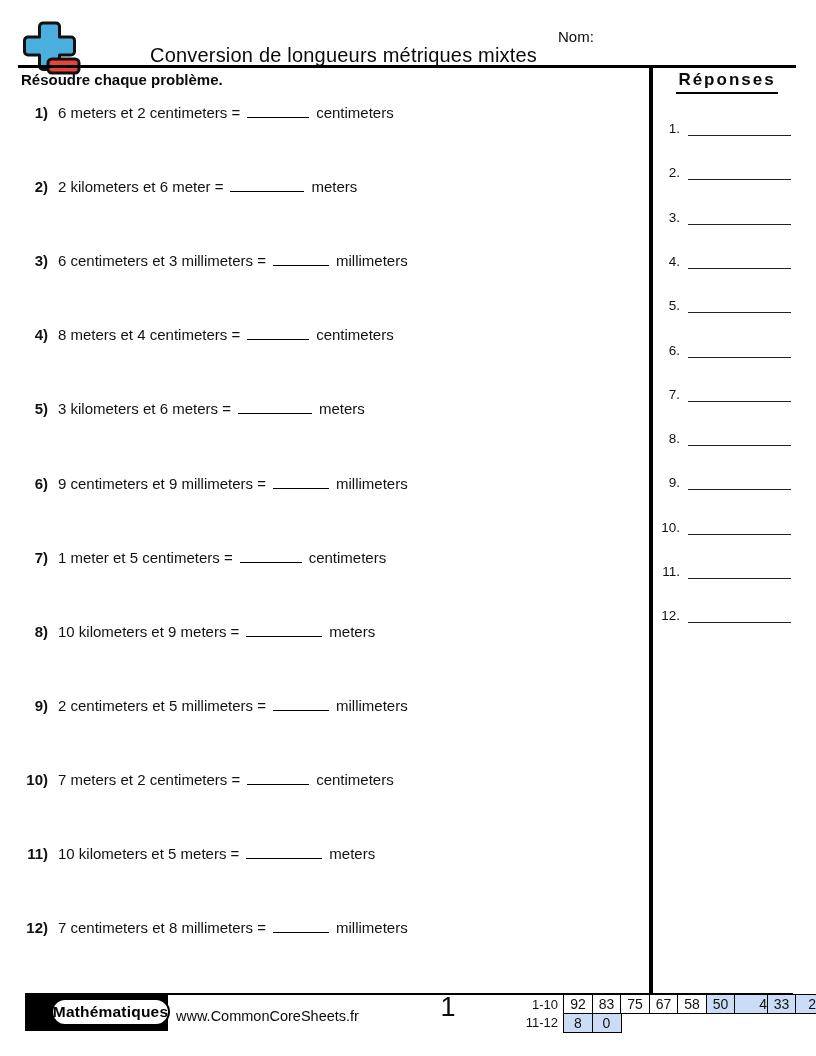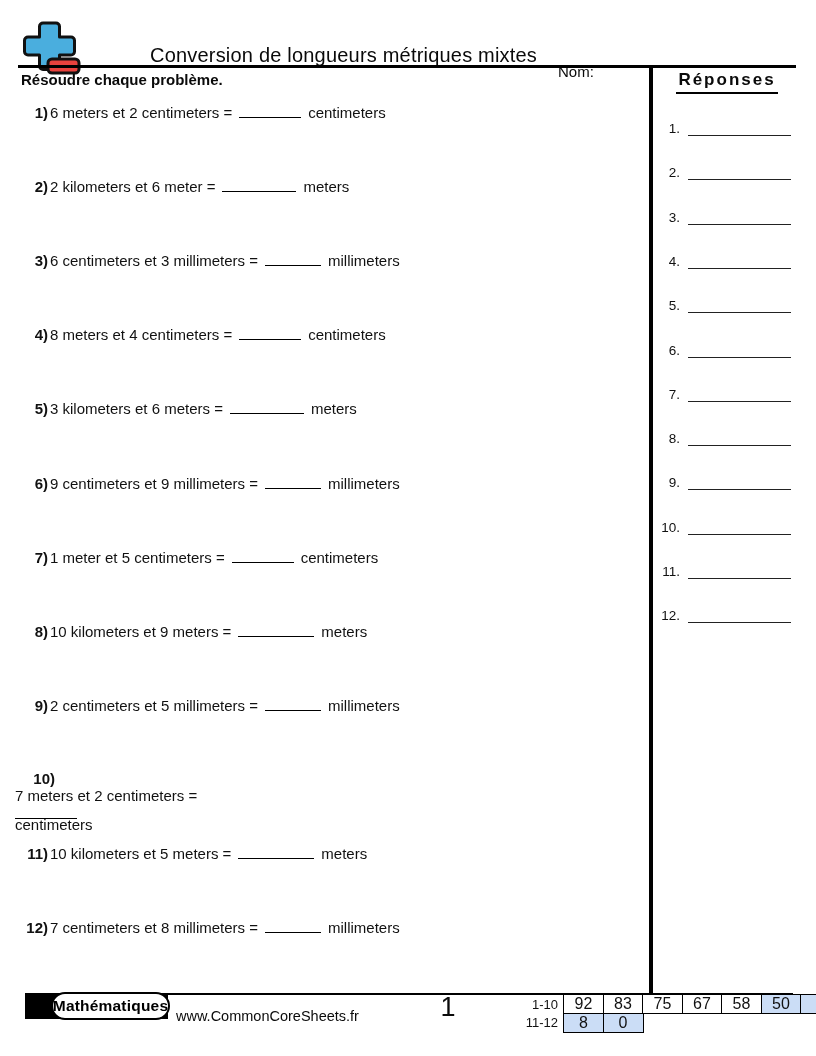--- a/index.html
+++ b/index.html
@@ -11,32 +11,32 @@
     background: #fff;
     overflow: hidden;
   }
 
   
   .logo { position: absolute; left: 20px; top: 20px; width: 62px; height: 58px; }
   .title {
     position: absolute; left: 150px; top: 44px;
     font-size: 20px; font-weight: 500; letter-spacing: .2px; color: #0a0a0a;
   }
-  .nom { position: absolute; left: 558px; top: 63px; font-size: 15px; color: #0a0a0a; }
+  .nom { position: absolute; left: 558px; top: 28px; font-size: 15px; color: #0a0a0a; }
   .rule-top { position: absolute; left: 18px; top: 65px; width: 778px; height: 3px; background: #000; }
   .instruction { position: absolute; left: 21px; top: 71px; font-size: 15px; font-weight: bold; color: #0a0a0a; }
 
   
   .problem-row {
     position: absolute; left: 8px; width: 635px;
     display: flex; align-items: baseline;
     font-size: 15px; white-space: nowrap;
   }
   .problem-num { width: 40px; text-align: right; font-weight: bold; flex: 0 0 auto; }
-  .problem-text { margin-left: 2px; }
+  .problem-text { margin-left: 10px; }
   .blank {
     display: inline-block; height: 1em;
     border-bottom: 1.6px solid #000;
     margin: 0 7px -3px 7px;
     flex: 0 0 auto;
   }
 
   
   .v-divider {
     position: absolute; left: 649px; top: 66px; height: 927px; width: 2px;
@@ -50,42 +50,42 @@
   .answer-row {
     position: absolute; left: 652px; width: 144px; height: 17px;
     display: flex; align-items: flex-end; font-size: 13.5px;
   }
   .answer-num { width: 28px; text-align: right; line-height: 17px; flex: 0 0 auto; }
   .answer-line { flex: 1 1 auto; margin: 0 5px 1px 8px; border-bottom: 1.6px solid #222; height: 14px; }
 
   
   .rule-bottom { position: absolute; left: 25px; top: 993px; width: 768px; height: 2px; background: #000; }
   .badge {
-    position: absolute; left: 25px; top: 993px; width: 143px; height: 26px;
+    position: absolute; left: 25px; top: 993px; width: 143px; height: 38px;
     background: #000; display: flex; align-items: center; justify-content: center; padding-left: 28px;
   }
   .badge-pill {
     background: #fff; border-radius: 16px; border: 2px solid #000;
     width: 133px; height: 28px; display: flex; align-items: center; justify-content: center;
     font-size: 15.5px; font-weight: bold; color: #000; letter-spacing: .2px;
   }
   .site-url { position: absolute; left: 176px; top: 1008px; font-size: 14.5px; color: #0a0a0a; }
   .page-number { position: absolute; left: 418px; top: 992px; width: 60px; text-align: center; font-size: 27px; color: #0a0a0a; }
 
   .score-table { position: absolute; left: 520px; top: 994px; }
   .score-row { display: flex; }
   .score-row + .score-row { margin-top: -1.5px; }
   .score-label {
     width: 43px; height: 20px; display: flex; align-items: center; justify-content: flex-end;
     padding-right: 5px; font-size: 13px;
   }
   .score-cell {
-    width: 41px; height: 20px; border: 1.5px solid #000;
+    width: 30px; height: 20px; border: 1.5px solid #000;
     display: flex; align-items: center; justify-content: center;
-    font-size: 16px; background: #fff; flex: 0 0 auto;
+    font-size: 14px; background: #fff; flex: 0 0 auto;
   }
   .score-cell + .score-cell { margin-left: -1.5px; }
 </style>
 </head>
 <body>
 
 <div class="page">
 
   <svg class="logo" viewBox="0 0 62 58">
     <path d="M23 3 h13 a3.5 3.5 0 0 1 3.5 3.5 V17 h11.5 a3.5 3.5 0 0 1 3.5 3.5 v11 a3.5 3.5 0 0 1 -3.5 3.5 H39.5 V46 a3.5 3.5 0 0 1 -3.5 3.5 H23 a3.5 3.5 0 0 1 -3.5 -3.5 V35 H8 a3.5 3.5 0 0 1 -3.5 -3.5 v-11 A3.5 3.5 0 0 1 8 17 h11.5 V6.5 A3.5 3.5 0 0 1 23 3 Z" stroke="#111" stroke-width="3" stroke-linejoin="round" fill="#4aaede"></path>
@@ -145,21 +145,21 @@
       <span class="problem-text">10 kilometers et 9 meters =</span>
       <span class="blank" style="width: 76px;"></span>
       <span class="problem-unit">meters</span>
     </div>
       <div class="problem-row" style="top: 696px;">
       <span class="problem-num">9)</span>
       <span class="problem-text">2 centimeters et 5 millimeters =</span>
       <span class="blank" style="width: 56px;"></span>
       <span class="problem-unit">millimeters</span>
     </div>
-      <div class="problem-row" style="top: 770px; flex-direction: column;">
+      <div class="problem-row" style="top: 770px;">
       <span class="problem-num">10)</span>
       <span class="problem-text">7 meters et 2 centimeters =</span>
       <span class="blank" style="width: 62px;"></span>
       <span class="problem-unit">centimeters</span>
     </div>
       <div class="problem-row" style="top: 844px;">
       <span class="problem-num">11)</span>
       <span class="problem-text">10 kilometers et 5 meters =</span>
       <span class="blank" style="width: 76px;"></span>
       <span class="problem-unit">meters</span>

